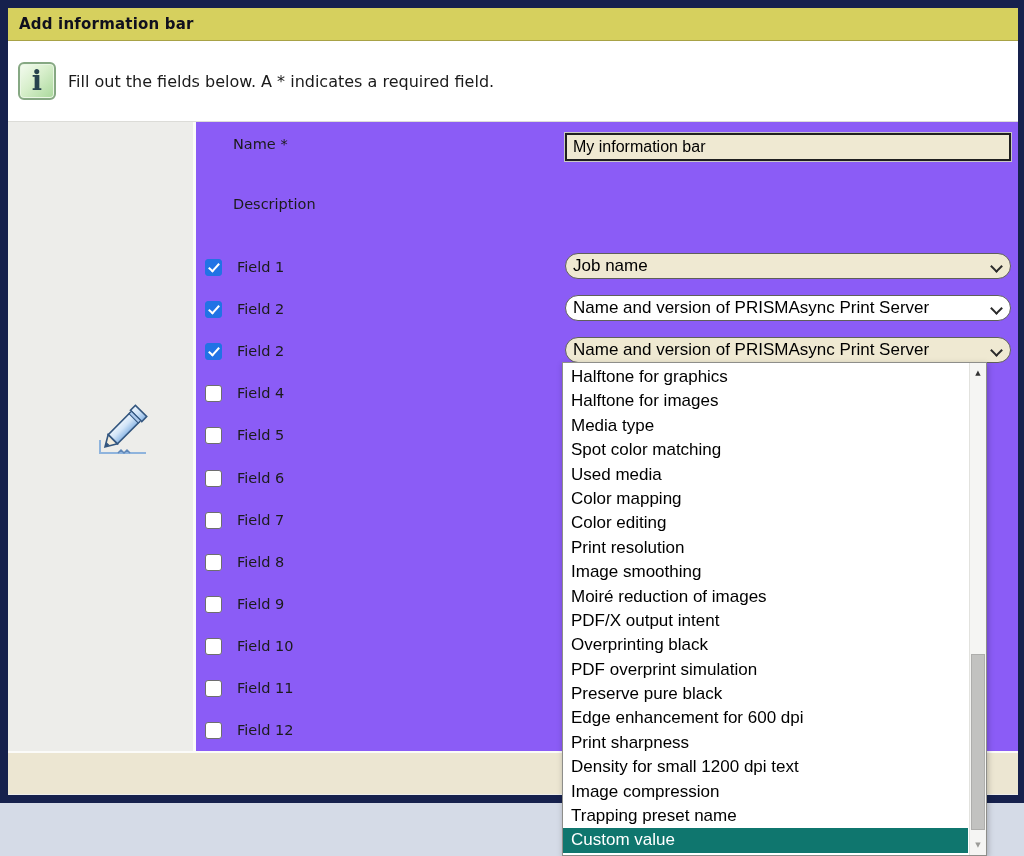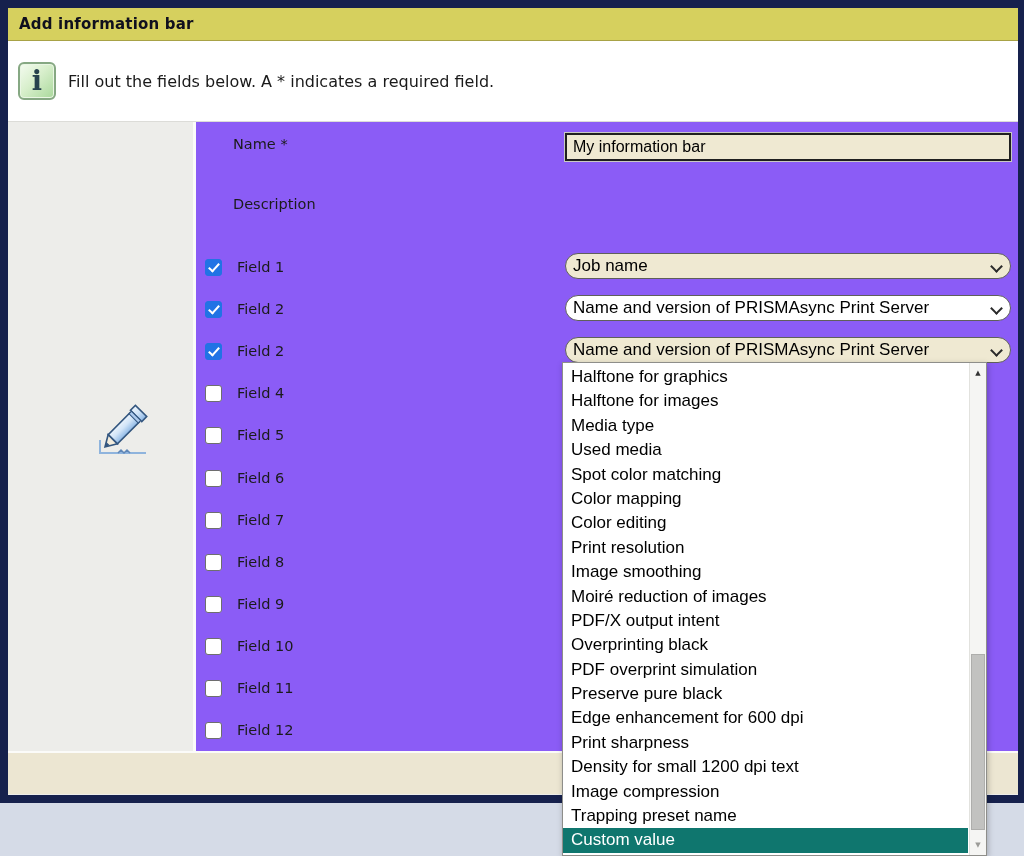--- a/index.html
+++ b/index.html
@@ -195,22 +195,22 @@
       </div>
     </div>
 
     <div class="footer"></div>
   </div>
 
   <div class="listbox">
     <div class="item">Halftone for graphics</div>
     <div class="item">Halftone for images</div>
     <div class="item">Media type</div>
+    <div class="item">Spot color matching</div>
     <div class="item">Used media</div>
-    <div class="item">Spot color matching</div>
     <div class="item">Color mapping</div>
     <div class="item">Color editing</div>
     <div class="item">Print resolution</div>
     <div class="item">Image smoothing</div>
     <div class="item">Moiré reduction of images</div>
     <div class="item">PDF/X output intent</div>
     <div class="item">Overprinting black</div>
     <div class="item">PDF overprint simulation</div>
     <div class="item">Preserve pure black</div>
     <div class="item">Edge enhancement for 600 dpi</div>

